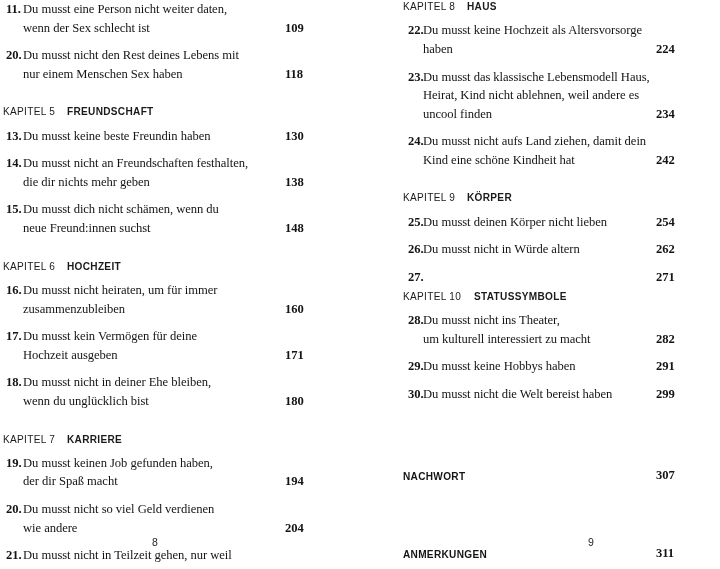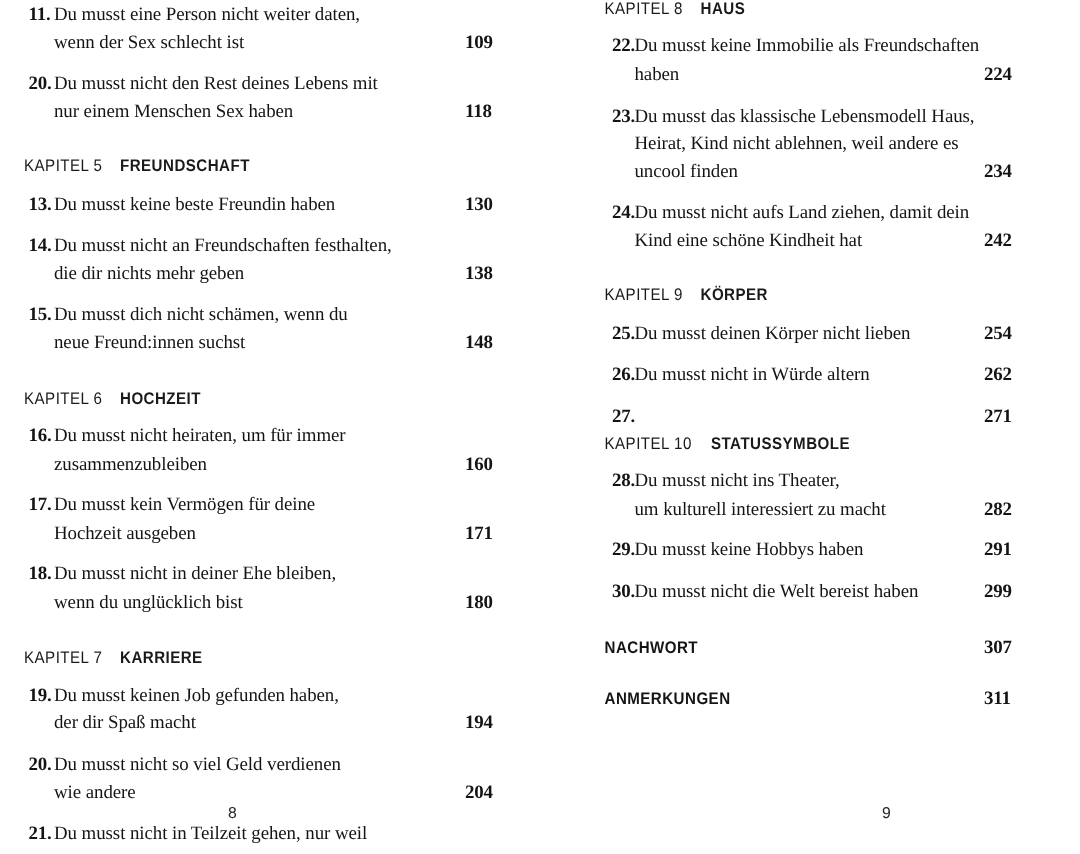--- a/index.html
+++ b/index.html
@@ -21,21 +21,21 @@
     position: absolute;
     inset: 0;
     display: flex;
   }
 
   .page {
     position: relative;
     height: 569px;
     box-sizing: border-box;
   }
-  .page-left  { width: 360px; padding-left: 16px;   padding-right: 18px; }
+  .page-left  { width: 360px; padding-left: 3px;   padding-right: 18px; }
   .page-right { width: 360px; padding-left: 43px;  padding-right: 0;  }
 
   .toc {
     position: relative;
     padding-top: 0px;
   }
   .page-right .toc { padding-top: 0px; }
 
   
   .chapter {
@@ -90,32 +90,33 @@
   .page-right .entry-num  { left: 5px; }
 
   .pagenum {
     position: absolute;
     top: 0;
     font-weight: 700;
     font-size: 12.6px;
     letter-spacing: -0.1px;
     text-align: left;
   }
-  .page-left  .pagenum { left: 294px; }
+  .page-left  .pagenum { left: 282px; }
   .page-right .pagenum { left: 253px; }
 
   
   .backmatter {
     position: relative;
     font-family: "Liberation Sans Narrow", "Liberation Sans", "DejaVu Sans", sans-serif;
     font-size: 11.2px;
     font-weight: 700;
     letter-spacing: 0.35px;
     line-height: 1.1;
     white-space: nowrap;
+    margin-top: 44px;
   }
   .backmatter .bm-label {
     transform: scaleX(0.9);
     transform-origin: left center;
     display: inline-block;
   }
   .backmatter .pagenum {
     font-family: "Liberation Serif", "DejaVu Serif", serif;
     font-weight: 700;
     font-size: 12.6px;
@@ -207,21 +208,21 @@
         </div>
       </div>
     <div class="folio folio-left">8</div>
   </div>
 
   <div class="page page-right">
     <div class="toc">
         <div class="chapter"><span class="ch-label">KAPITEL 8</span><span class="ch-name">HAUS</span></div>
         <div class="gap-chapter-after"></div>
         <div class="entry">
-          <div class="entry-line"><span class="entry-num">22.</span><span class="entry-text">Du musst keine Immobilie als Freundschaften</span></div>
+          <div class="entry-line"><span class="entry-num">22.</span><span class="entry-text">Du musst keine Hochzeit als Altersvorsorge</span></div>
           <div class="entry-line"><span class="entry-text">haben</span><span class="pagenum">224</span></div>
         </div>
         <div class="gap-sm"></div>
         <div class="entry">
           <div class="entry-line"><span class="entry-num">23.</span><span class="entry-text">Du musst das klassische Lebensmodell Haus,</span></div>
           <div class="entry-line"><span class="entry-text">Heirat, Kind nicht ablehnen, weil andere es</span></div>
           <div class="entry-line"><span class="entry-text">uncool finden</span><span class="pagenum">234</span></div>
         </div>
         <div class="gap-sm"></div>
         <div class="entry">

